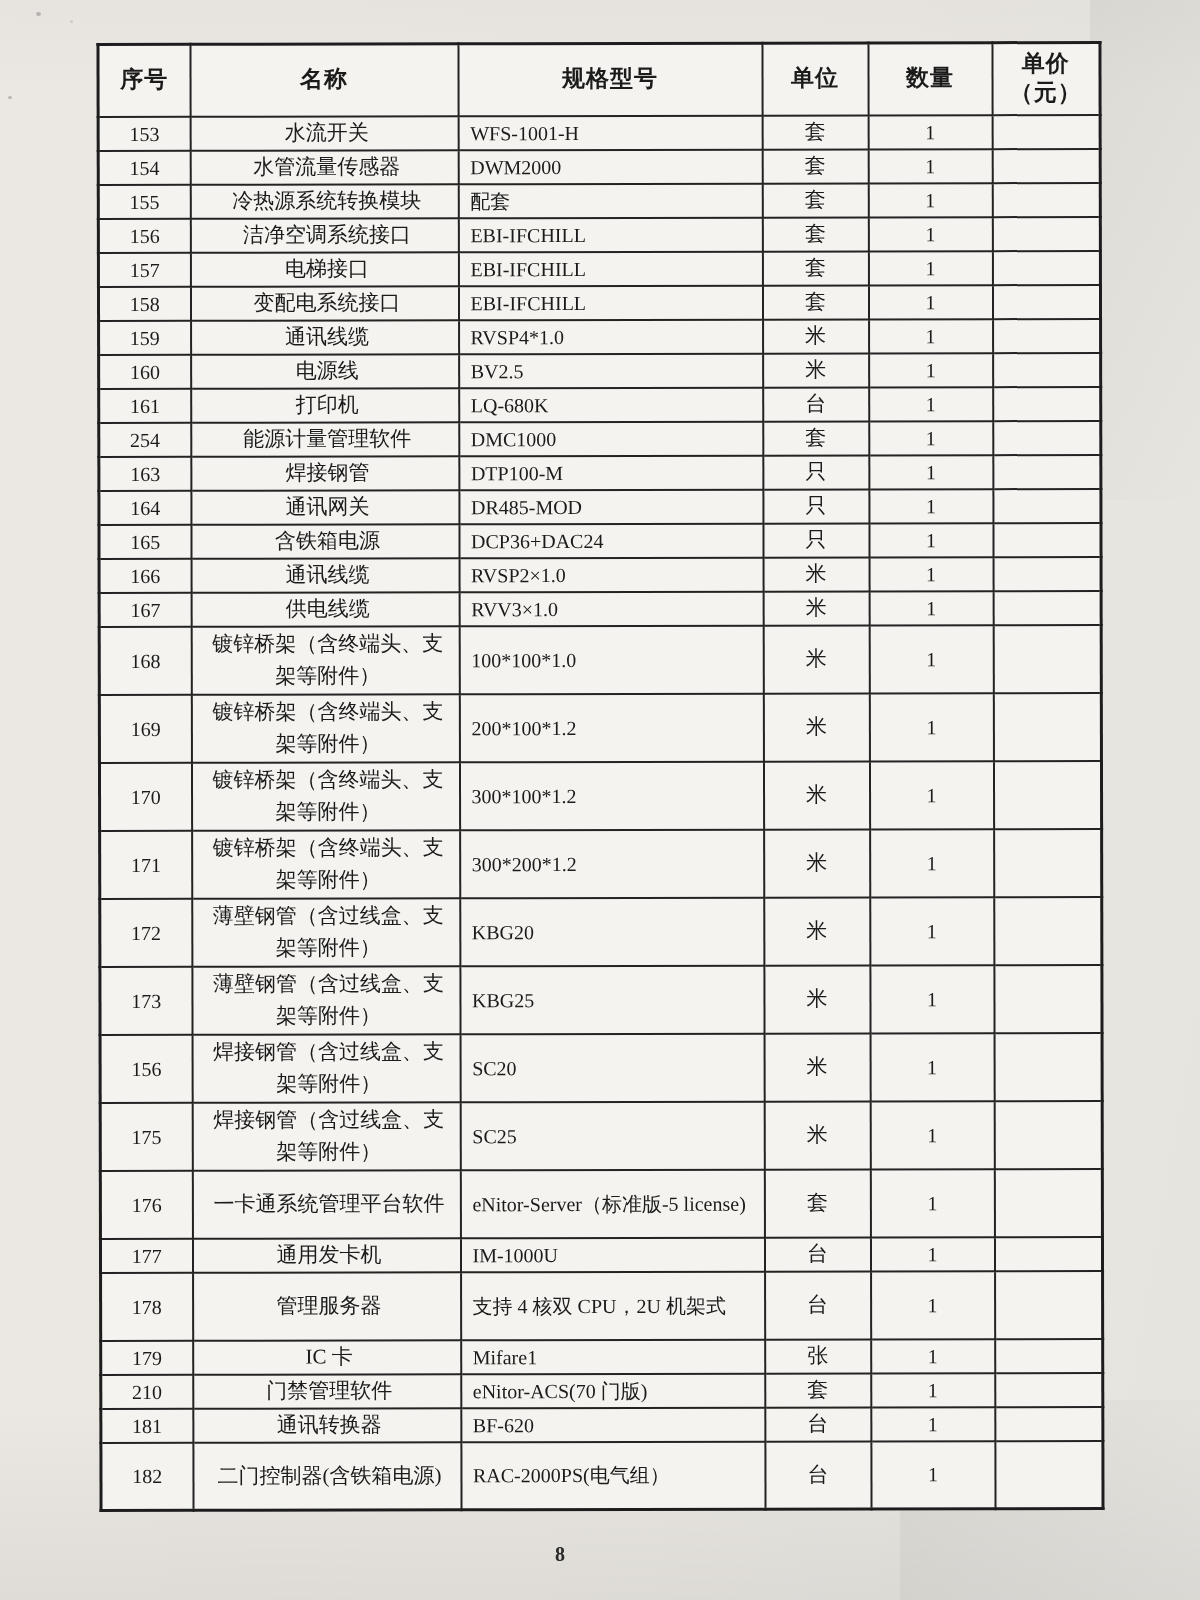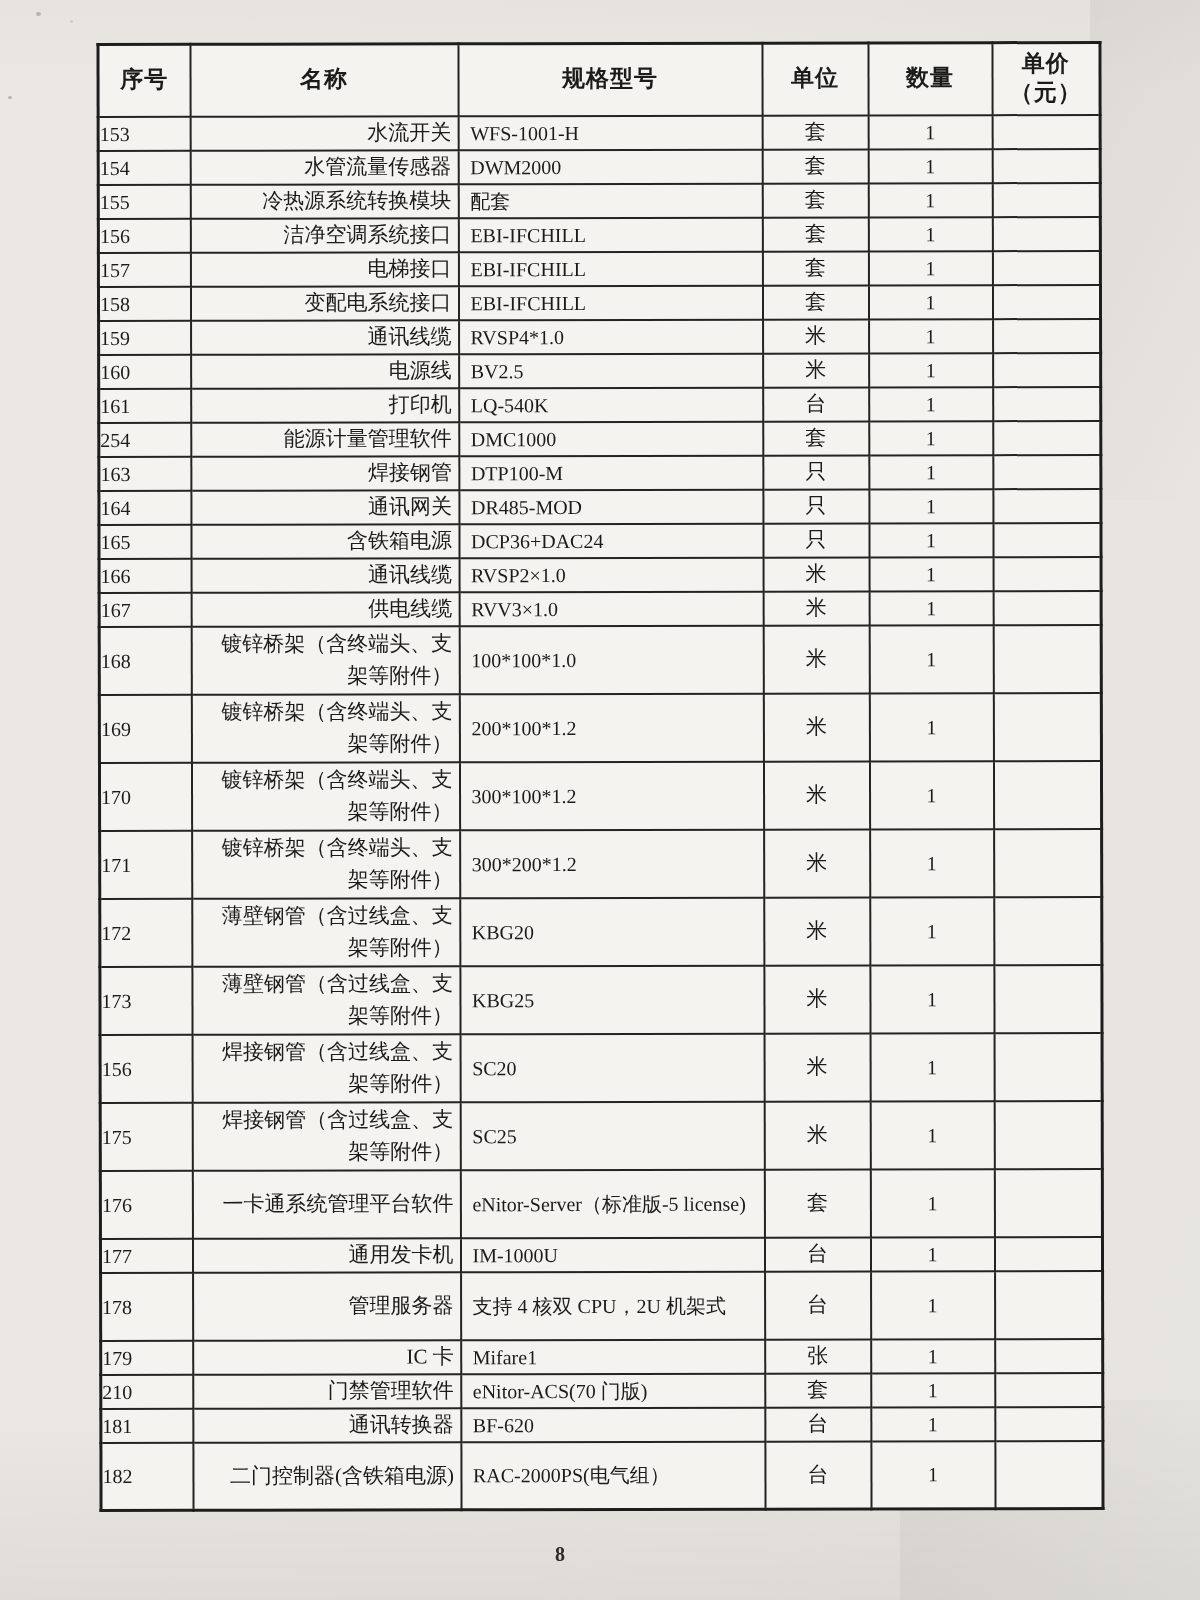--- a/index.html
+++ b/index.html
@@ -55,22 +55,22 @@
     vertical-align: middle;
     letter-spacing: 1px;
     white-space: pre-line;
     line-height: 1.25;
   }
   .doc-table td {
     font-size: 21px;
     vertical-align: middle;
     line-height: 1.5;
   }
-  td.c-no   { font-size: 20px; }
-  td.c-name { text-align: right; padding: 0 6px 0 11px; }
+  td.c-no   { text-align: center; font-size: 20px; }
+  td.c-name { text-align: center; padding: 0 6px 0 11px; }
   td.c-spec { text-align: left; padding: 0 6px 0 11px; font-size: 20px; font-family: Liberation Serif, serif; }
   td.c-unit { text-align: center; }
   td.c-qty  { text-align: center; font-size: 20px; }
   td.c-price{ text-align: center; }
   .page-number {
     position: absolute;
     left: 555px;
     top: 1543px;
     font-size: 20px;
     font-weight: 600;
@@ -176,21 +176,21 @@
     <td class="c-name">电源线</td>
     <td class="c-spec">BV2.5</td>
     <td class="c-unit">米</td>
     <td class="c-qty">1</td>
     <td class="c-price"></td>
   </tr>
 
   <tr class="single">
     <td class="c-no">161</td>
     <td class="c-name">打印机</td>
-    <td class="c-spec">LQ-540K</td>
+    <td class="c-spec">LQ-680K</td>
     <td class="c-unit">台</td>
     <td class="c-qty">1</td>
     <td class="c-price"></td>
   </tr>
 
   <tr class="single">
     <td class="c-no">254</td>
     <td class="c-name">能源计量管理软件</td>
     <td class="c-spec">DMC1000</td>
     <td class="c-unit">套</td>

